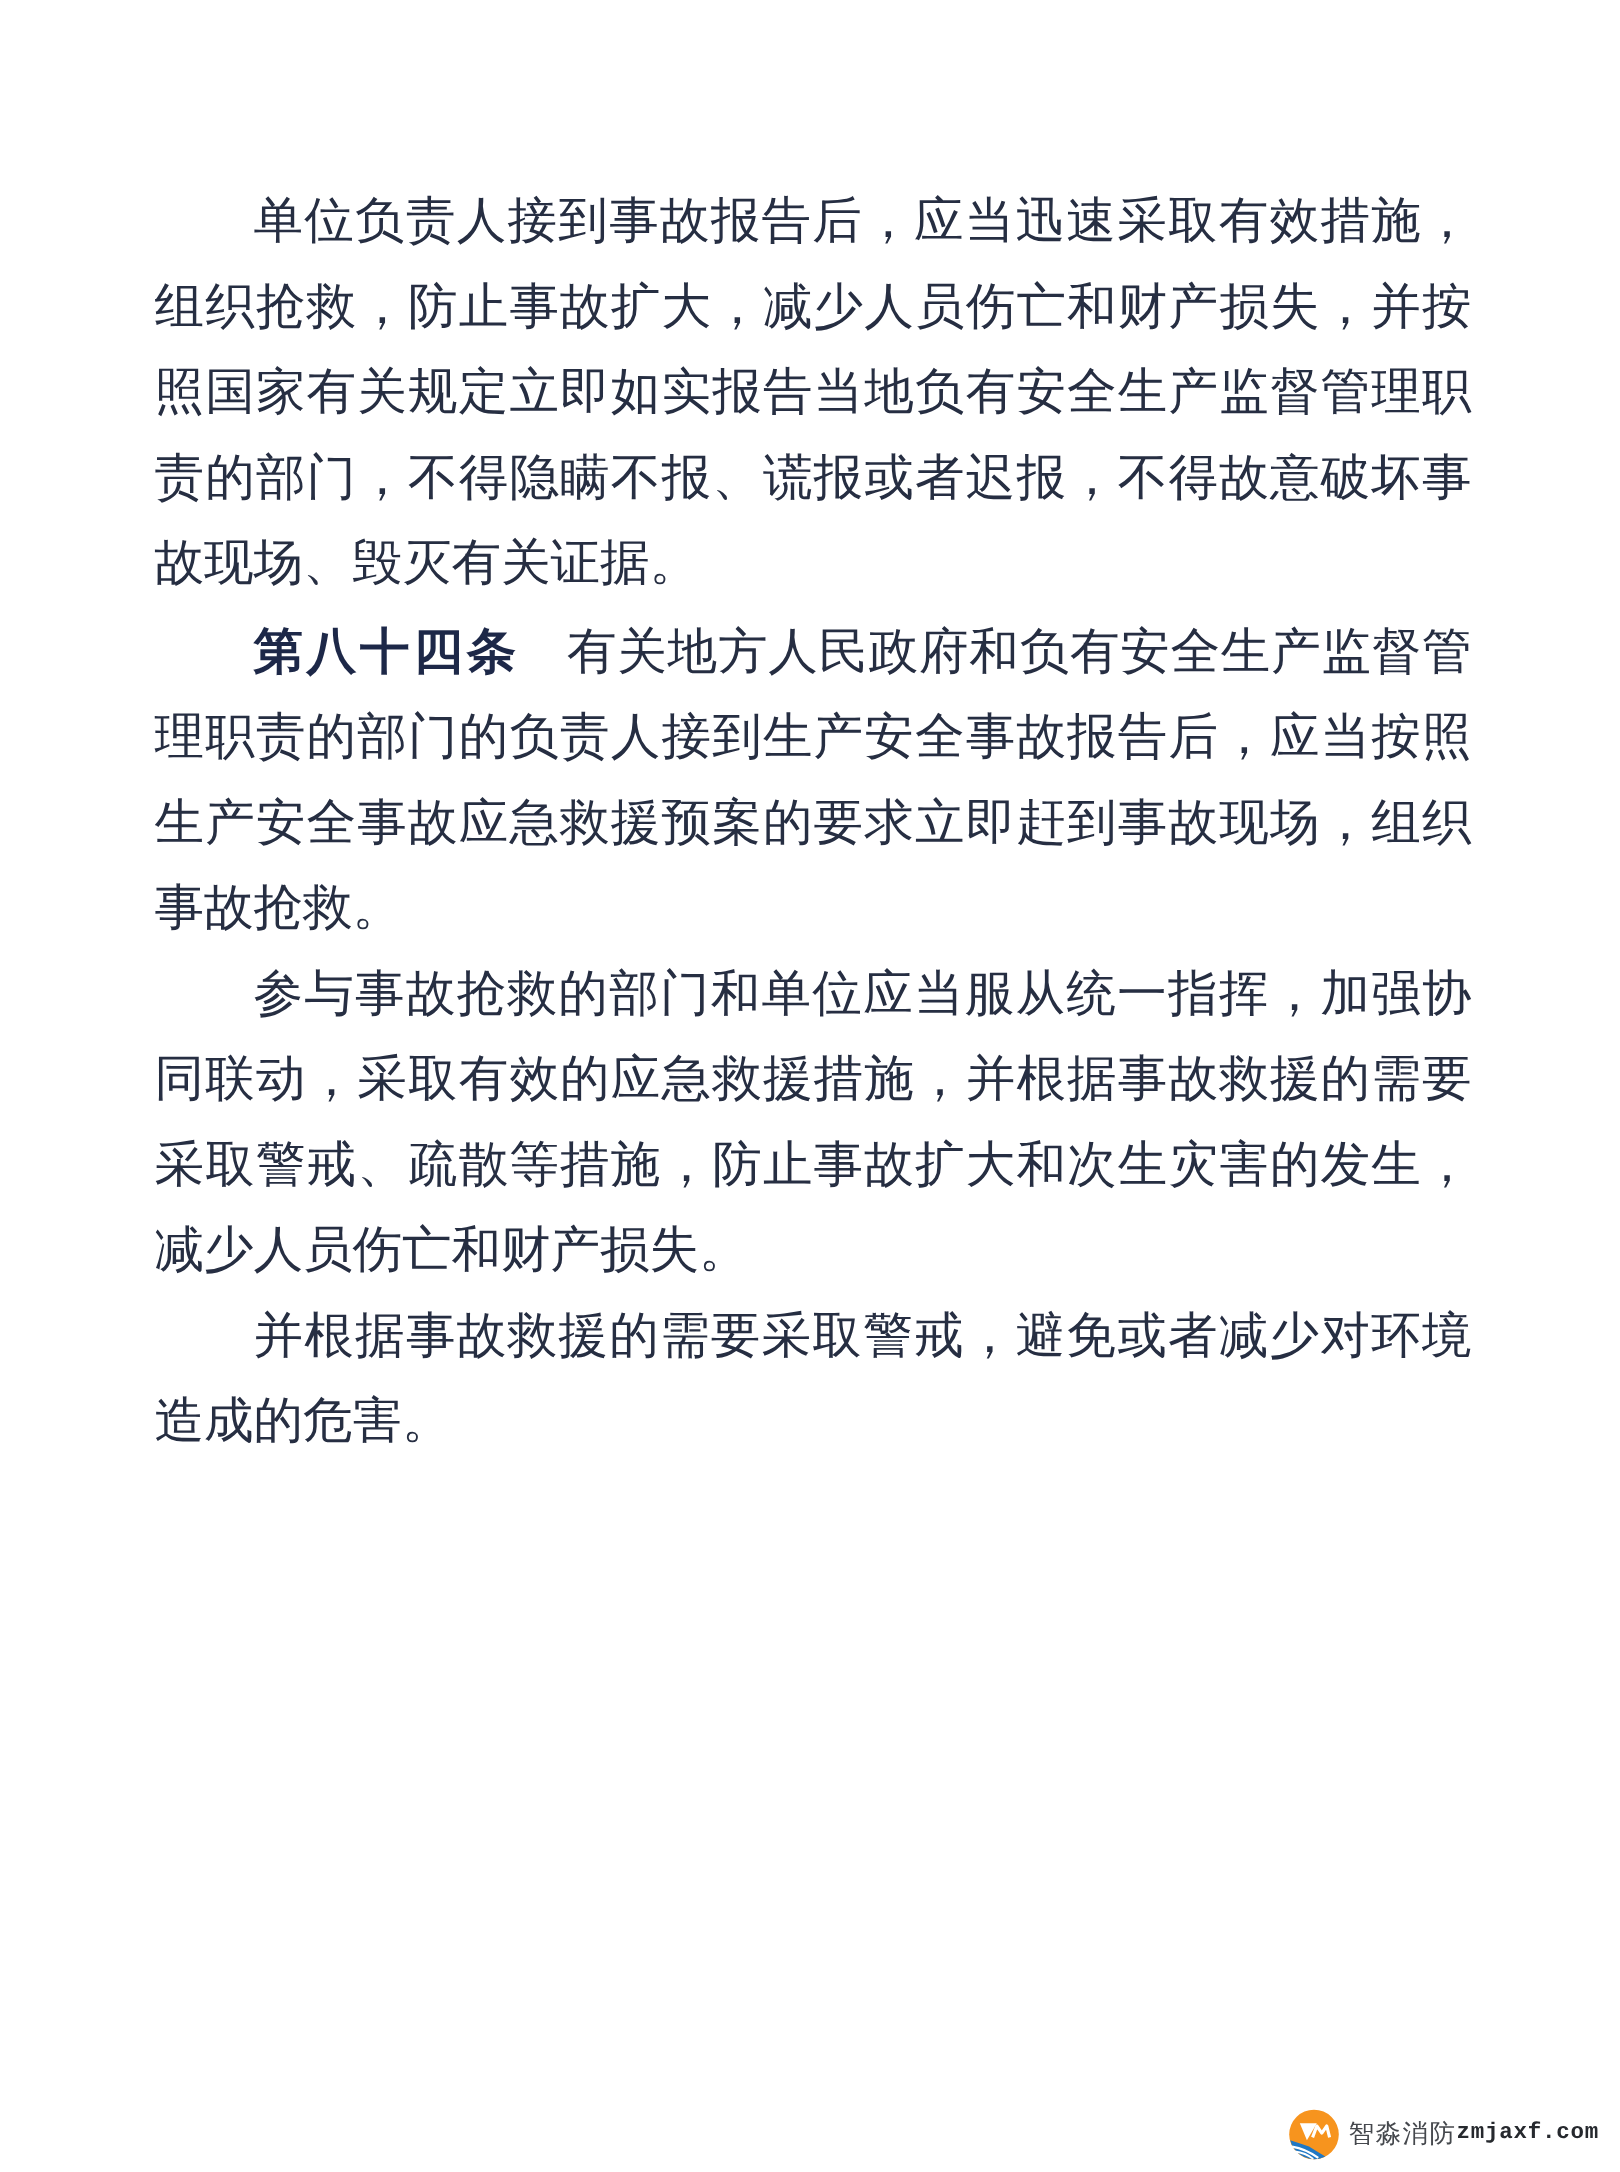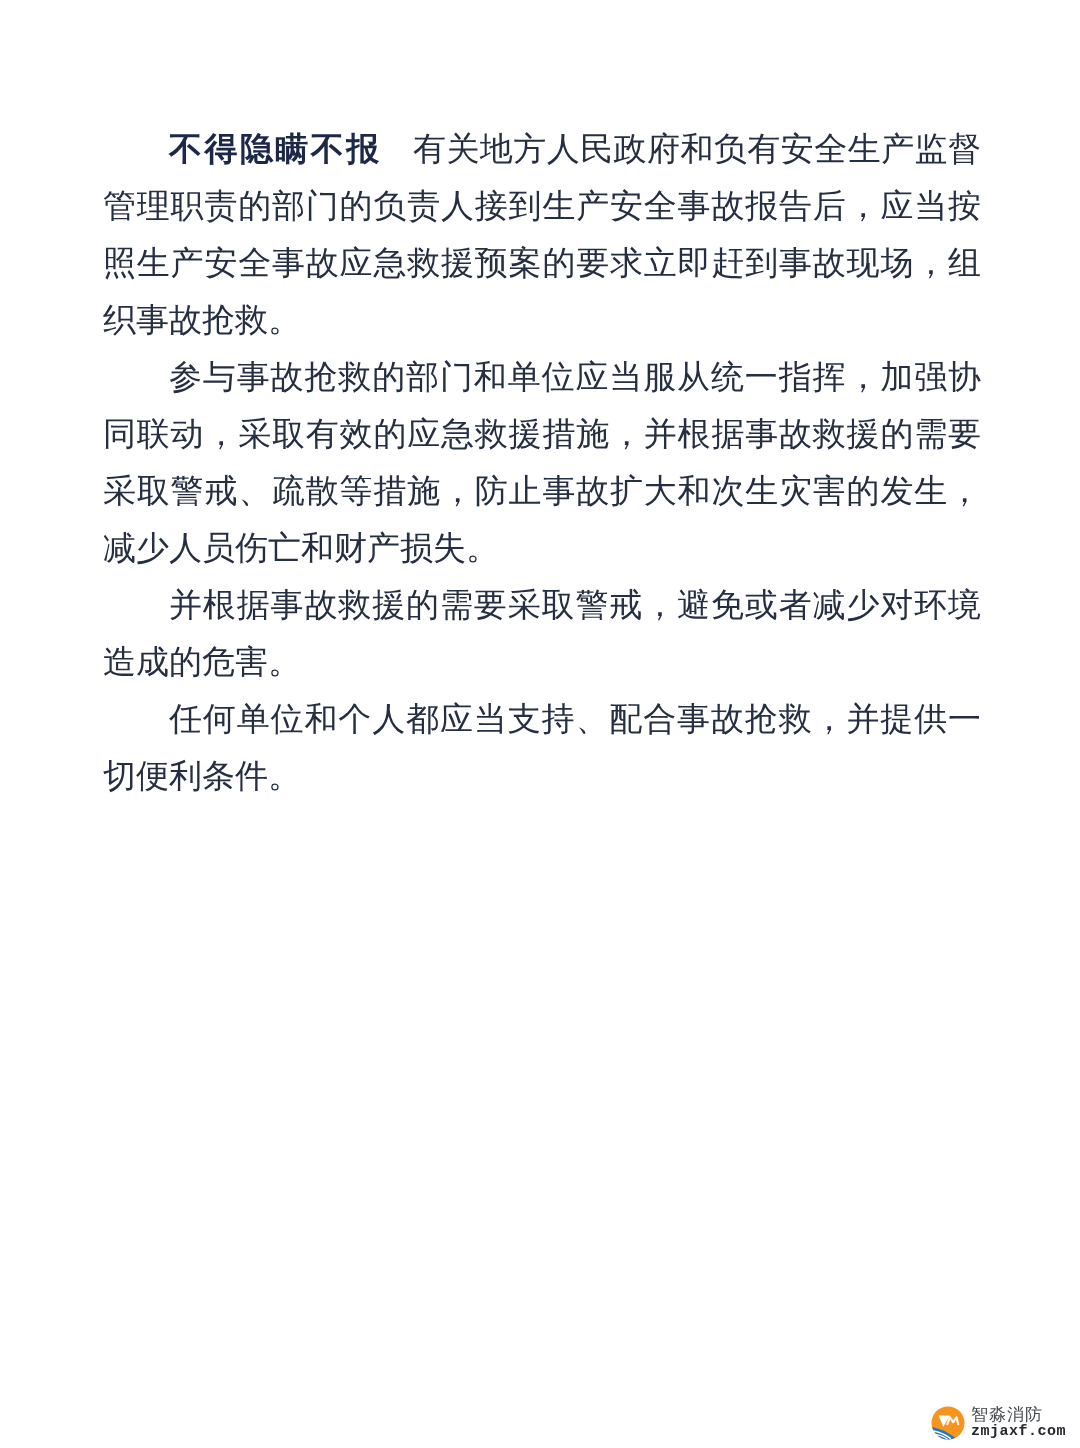--- a/index.html
+++ b/index.html
@@ -44,21 +44,20 @@
     align-items: center;
     gap: 6px;
   }
   .wm-logo {
     width: 34px;
     height: 34px;
     flex: 0 0 auto;
   }
   .wm-text {
     display: flex;
-    flex-direction: column;
     justify-content: flex-start;
     line-height: 1.05;
   }
   .wm-brand {
     font-family: "Liberation Sans", sans-serif;
     font-size: 17px;
     color: #45484d;
     letter-spacing: 1px;
   }
   .wm-url {
@@ -66,24 +65,24 @@
     font-size: 15px;
     font-weight: bold;
     color: #26292e;
     letter-spacing: 0.5px;
   }
 </style>
 </head>
 <body>
 
 <div class="doc">
-    <p class="para"><b class="lead">不得隐瞒不报</b>有关地方人民政府和负有安全生产监督管理职责的部门的负责人接到生产安全事故报告后，应当按照生产安全事故应急救援预案的要求立即赶到事故现场，组织事故抢救。</p>
+    <p class="para">单位负责人接到事故报告后，应当迅速采取有效措施，组织抢救，防止事故扩大，减少人员伤亡和财产损失，并按照国家有关规定立即如实报告当地负有安全生产监督管理职责的部门，不得隐瞒不报、谎报或者迟报，不得故意破坏事故现场、毁灭有关证据。</p>
+    <p class="para"><b class="lead">第八十四条</b>有关地方人民政府和负有安全生产监督管理职责的部门的负责人接到生产安全事故报告后，应当按照生产安全事故应急救援预案的要求立即赶到事故现场，组织事故抢救。</p>
     <p class="para">参与事故抢救的部门和单位应当服从统一指挥，加强协同联动，采取有效的应急救援措施，并根据事故救援的需要采取警戒、疏散等措施，防止事故扩大和次生灾害的发生，减少人员伤亡和财产损失。</p>
     <p class="para">并根据事故救援的需要采取警戒，避免或者减少对环境造成的危害。</p>
-    <p class="para">任何单位和个人都应当支持、配合事故抢救，并提供一切便利条件。</p>
   </div>
 
 <div class="watermark">
   <svg class="wm-logo" viewBox="0 0 36 36" aria-hidden="true">
     <circle cx="18" cy="18" r="17.5" fill="#f7941e"></circle>
     <path d="M1.2 22 A17.5 17.5 0 0 0 26 33.6 Q20 30 14.5 26.5 Q7.5 24 1.2 22 Z" fill="#2178c4"></path>
     <path d="M2.5 26.5 Q12 28 21 34.5" stroke="#ffffff" stroke-width="1.6" fill="none"></path>
     <path d="M4.5 30 Q12 31 17.5 35.2" stroke="#ffffff" stroke-width="1.3" fill="none"></path>
     <path d="M8 10 L20 10 L13 22 Z" fill="#ffffff"></path>
     <path d="M17 20 L20 12 L23.5 17 L27 12 L29 20" stroke="#ffffff" stroke-width="2.2" fill="none" stroke-linejoin="round"></path>

